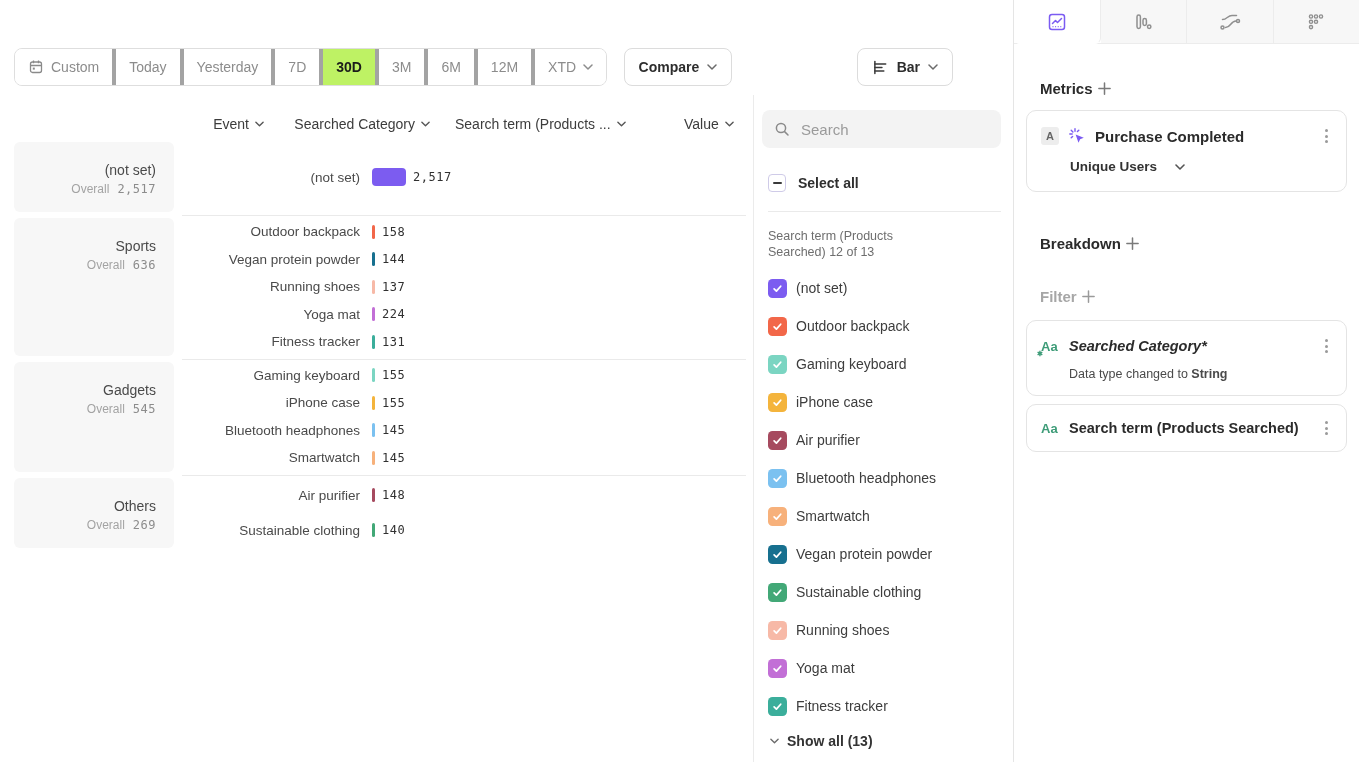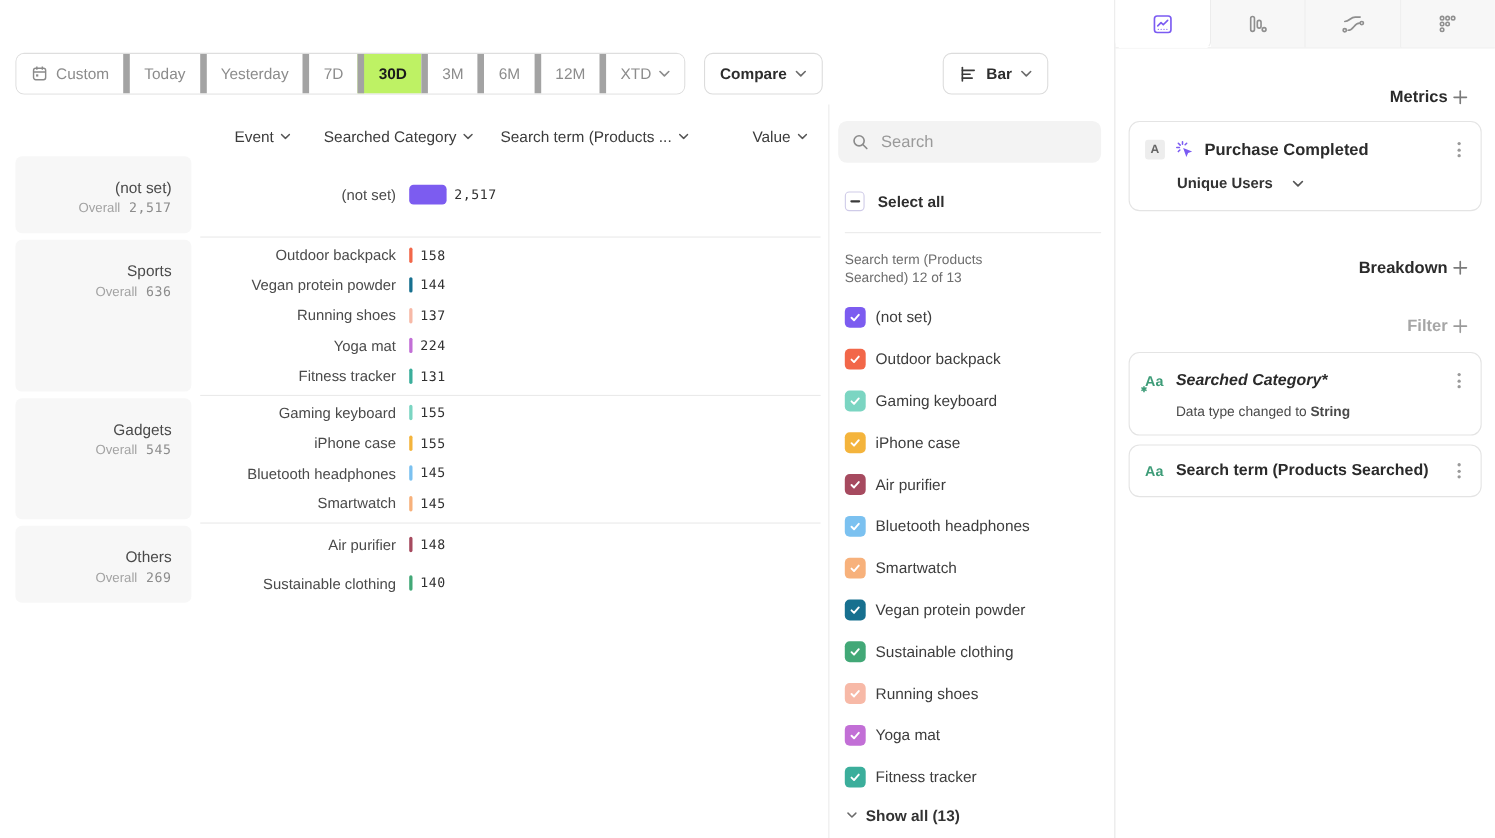--- a/index.html
+++ b/index.html
@@ -9,21 +9,21 @@
   button{font-family:inherit;}
 
   
   .left-region{position:absolute;left:0;top:0;width:1013px;height:762px;}
   .divider-v{position:absolute;left:753px;top:95px;bottom:0;width:1px;background:#ebebeb;}
 
   
   .toolbar{position:absolute;top:48px;left:14px;right:0;height:38px;}
   .date-group{display:inline-flex;height:38px;box-sizing:border-box;border:1px solid #dedede;border-radius:8px;overflow:hidden;vertical-align:top;background:#fff;}
   .seg{display:flex;align-items:center;gap:7px;padding:0 13px;height:36px;border:none;background:#fff;
-       border-left:6px solid #a3a3a3;font-size:14px;color:#8c8c8c;cursor:pointer;}
+       border-left:4px solid #a3a3a3;font-size:14px;color:#8c8c8c;cursor:pointer;}
   .seg:first-child{border-left:none;}
   .seg.active{background:#bef264;color:#1b1b1b;font-weight:700;}
   .btn{display:inline-flex;align-items:center;gap:8px;height:38px;box-sizing:border-box;padding:0 14px;
        border:1px solid #dcdcdc;border-radius:8px;background:#fff;font-size:14px;font-weight:600;color:#2d2d2d;cursor:pointer;}
   .compare-btn{margin-left:12px;vertical-align:top;}
   .bar-btn{position:absolute;right:60px;top:0;}
   .chev{display:inline-flex;align-items:center;}
 
   
   .col-headers{position:absolute;top:116px;left:14px;width:732px;display:flex;gap:8px;font-size:14px;font-weight:500;color:#3c3c3c;}
@@ -74,21 +74,21 @@
   
   .query-panel{position:absolute;left:1013px;top:0;width:345px;height:762px;border-left:1px solid #e5e5e5;background:#fff;}
   .qp-tabs{height:40px;display:flex;align-items:stretch;gap:34px;padding-left:26px;border-bottom:1px solid #ececec;box-sizing:border-box;}
   .qp-tab{display:flex;align-items:center;font-size:14.5px;font-weight:700;color:#9a9a9a;position:relative;cursor:pointer;}
   .qp-tab.active{color:#4E42D4;}
   .qp-tab.active::after{content:"";position:absolute;left:-2px;right:-2px;bottom:1px;height:3px;border-radius:3px;background:#4E42D4;}
   .qp-strip{height:43px;display:flex;border-bottom:1px solid #ececec;}
   .qp-cell{flex:1;display:flex;align-items:center;justify-content:center;background:#f7f7f7;border-right:1px solid #ececec;color:#8f8f8f;cursor:pointer;}
   .qp-cell:last-child{border-right:none;}
   .qp-cell.active{background:#fff;color:#7B5BF2;margin-bottom:-1px;z-index:2;border-bottom:1px solid #fff;border-bottom-left-radius:6px;border-bottom-right-radius:6px;}
-  .qp-row{display:flex;align-items:center;justify-content:flex-end;padding:0 20px 0 26px;}
+  .qp-row{display:flex;align-items:center;justify-content:flex-start;padding:0 20px 0 26px;}
   .qp-title{font-size:15px;font-weight:700;color:#2b2b2b;}
   .qp-title.dim{color:#a6a6a6;font-weight:600;}
   .plus-btn{background:none;border:none;cursor:pointer;display:flex;align-items:center;padding:4px;}
   .qcard{margin:10px 12px 0 12px;border:1px solid #e4e4e4;border-radius:10px;box-sizing:border-box;background:#fff;}
   .metric-card{height:82px;padding:14px 14px 0 14px;}
   .card-row{display:flex;align-items:center;gap:9px;}
   .a-badge{width:18px;height:18px;border-radius:3px;background:#ededed;color:#666;font-size:11px;font-weight:700;display:flex;align-items:center;justify-content:center;flex:none;}
   .card-name{font-size:15px;font-weight:600;color:#2b2b2b;}
   .kebab{margin-left:auto;background:none;border:none;cursor:pointer;display:flex;flex-direction:column;gap:2.5px;padding:4px;}
   .kebab i{width:3px;height:3px;border-radius:50%;background:#9a9a9a;}

